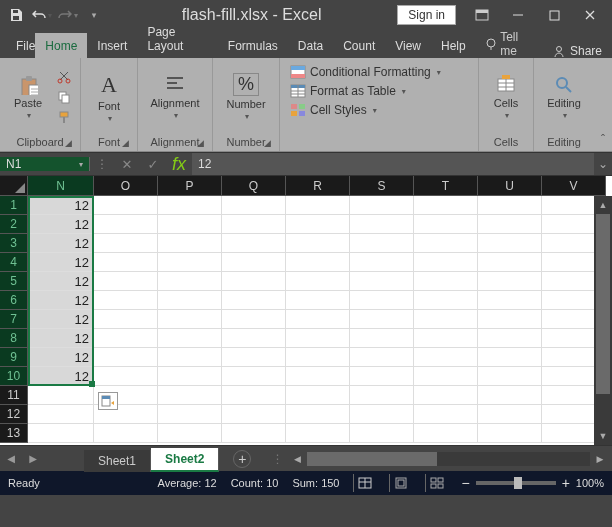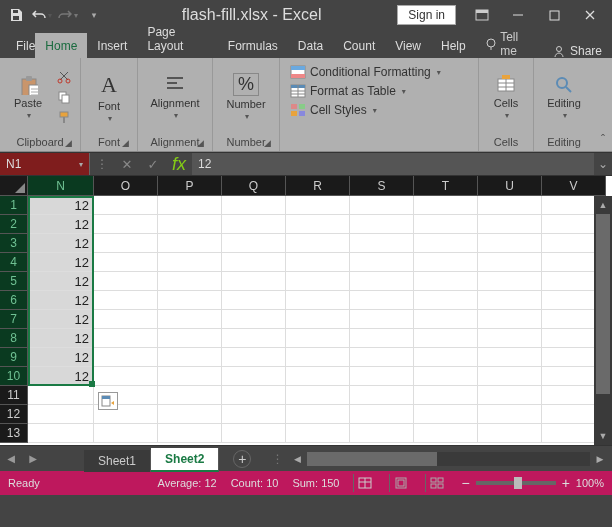--- a/index.html
+++ b/index.html
@@ -23,21 +23,21 @@
 .group-label .launcher{position:absolute;right:2px;bottom:3px;font-size:9px;color:#555}
 .bigbtn{display:flex;flex-direction:column;align-items:center;justify-content:center;width:44px;height:68px;color:#333;font-size:11px;gap:2px}
 .bigbtn svg{width:20px;height:20px}
 .smallcol{display:flex;flex-direction:column;gap:2px;justify-content:center}
 .smallbtn{width:20px;height:18px;display:flex;align-items:center;justify-content:center}
 .styles-body{display:flex;flex-direction:column;gap:3px;padding-top:4px;flex:1}
 .style-row{display:flex;align-items:center;gap:4px;color:#333;font-size:12px;padding:1px 4px}
 .style-row svg{flex-shrink:0}
 .dd{font-size:8px;color:#555;margin-left:2px}
 .namebar{height:24px;background:#444;display:flex;align-items:center;border-top:1px solid #333;border-bottom:1px solid #333}
-.namebox{width:90px;height:22px;background:#7f1d1d;color:#ddd;padding:0 6px;display:flex;align-items:center;font-size:12px;border-right:1px solid #666}
+.namebox{width:90px;height:14px;background:#14532d;color:#ddd;padding:0 6px;display:flex;align-items:center;font-size:12px;border-right:1px solid #666}
 .namebox .dd2{margin-left:auto;font-size:8px;color:#aaa}
 .fxsep{width:24px;display:flex;align-items:center;justify-content:center;color:#888}
 .fxbtn{width:26px;display:flex;align-items:center;justify-content:center;color:#888;font-size:13px}
 .fx{font-style:italic;color:#84cc16;padding:0 6px;font-size:18px}
 .formula{flex:1;color:#ddd;padding:0 6px;font-size:12px;background:#555;height:22px;display:flex;align-items:center}
 .formula-expand{width:18px;display:flex;align-items:center;justify-content:center;color:#aaa}
 .gridwrap{position:relative;height:269px;background:#fff;overflow:hidden}
 .grid{position:absolute;top:0;left:0}
 .colhdr{height:20px;display:flex}
 .selall{width:28px;height:20px;background:#1a1a1a;border-right:1px solid #555;border-bottom:1px solid #555;position:relative}
@@ -60,21 +60,21 @@
 .navbtn{width:22px;height:24px;display:flex;align-items:center;justify-content:center;color:#999;font-size:10px}
 .sheettabs{display:flex;align-items:end;height:26px;margin-left:40px}
 .stab{padding:4px 14px;background:#3a3a3a;color:#ccc;font-size:12px;border-right:1px solid #555;cursor:pointer}
 .stab.active{background:#fff;color:#1a7a44;border-bottom:2px solid #1a7a44;font-weight:600}
 .addsheet{width:28px;display:flex;align-items:center;justify-content:center;color:#ccc;font-size:14px;border:1px solid #666;border-radius:50%;width:18px;height:18px;margin-left:14px}
 .hscroll{flex:1;display:flex;align-items:center;margin-left:20px;margin-right:4px}
 .hscroll .sep{color:#777;margin-right:6px}
 .hscroll .arr{width:16px;color:#aaa;font-size:9px;text-align:center}
 .hscroll .track{flex:1;height:14px;background:#3a3a3a;position:relative;margin:0 2px}
 .hscroll .thumb{position:absolute;left:0;top:0;bottom:0;width:130px;background:#6a6a6a}
-.status{height:24px;background:#be185d;display:flex;align-items:center;padding:0 8px;font-size:11px;color:#ddd;gap:14px}
+.status{height:24px;background:#0f172a;display:flex;align-items:center;padding:0 8px;font-size:11px;color:#ddd;gap:14px}
 .status .spacer{flex:1}
 .viewbtn{width:22px;height:18px;display:flex;align-items:center;justify-content:center;border-left:1px solid #666}
 .zoom{display:flex;align-items:center;gap:6px}
 .zslider{width:80px;height:4px;background:#666;position:relative}
 .zslider::before{content:"";position:absolute;left:50%;top:-3px;width:2px;height:10px;background:#888}
 .zthumb{position:absolute;left:38px;top:-4px;width:8px;height:12px;background:#bbb}
 </style>
 </head>
 <body>
 

